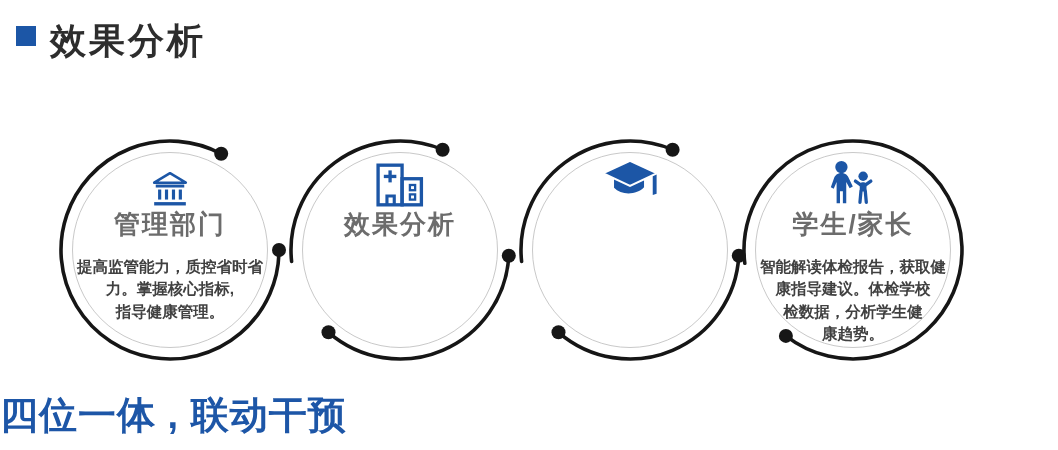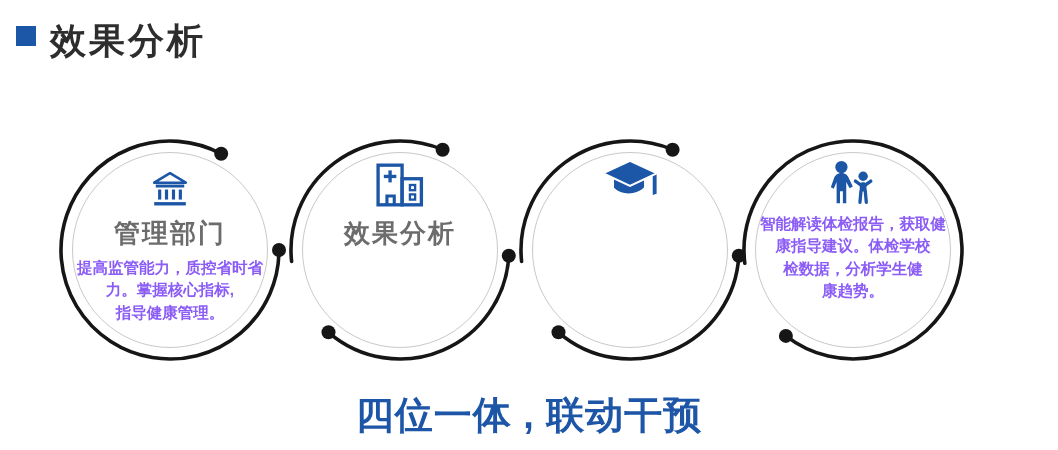--- a/index.html
+++ b/index.html
@@ -13,28 +13,28 @@
   .page-title{font-size:36px;font-weight:700;color:#2d2d2d;letter-spacing:3px;line-height:1.1;}
 
   
   .node{position:absolute;top:129px;width:240px;height:242px;}
   .ring{position:absolute;left:0;top:0;width:240px;height:242px;}
   .ring .gray{fill:#ffffff;stroke:#c9c9c9;stroke-width:1;}
   .ring .arc{fill:none;stroke:#161616;stroke-width:3.6;stroke-linecap:round;}
   .ring .dot{fill:#161616;}
   .content{position:absolute;left:16px;right:16px;top:31px;display:flex;flex-direction:column;align-items:center;text-align:center;}
   .icon-box{height:47px;display:flex;align-items:flex-end;justify-content:center;}
-  .node-title{margin-top:9px;font-size:26px;font-weight:600;color:#6c6c6c;letter-spacing:2px;white-space:nowrap;}
-  .node-desc{margin-top:6px;font-size:15.5px;font-weight:700;color:#8b5cf6;line-height:1.45;white-space:pre-line;}
+  .node-title{font-size:26px;font-weight:600;color:#6c6c6c;letter-spacing:2px;white-space:nowrap;}
+  .node-desc{margin-top:14px;font-size:15.5px;font-weight:700;color:#404040;line-height:1.45;white-space:pre-line;}
 
   
   .ic-stroke{fill:none;stroke:#1c56a6;}
   .ic-fill{fill:#1c56a6;}
 
-  .slogan{position:absolute;left:0;right:0;top:390px;text-align:center;
+  .slogan{position:absolute;left:0;right:0;top:390px;
           font-size:38px;font-weight:700;color:#1d56a7;letter-spacing:1px;}
 </style>
 </head>
 <body>
 
 <div class="header">
   <div class="bullet"></div>
   <div class="page-title">效果分析</div>
 </div>
 
@@ -119,20 +119,21 @@
     <div class="icon-box">
       <svg width="54" height="47" viewBox="0 0 56 48">
         <circle class="ic-fill" cx="16" cy="7" r="6.4"></circle>
         <path class="ic-fill" d="M16 13 C11.8 13 9.3 15.6 8.3 18.6 L5 27.8 L8 29.4 L11 22.5 V44.5 H14.5 V32 H17.5 V44.5 H21 V22.5 L24.5 29 L27.8 27 L23.7 18.6 C22.7 15.6 20.2 13 16 13 Z"></path>
         <circle class="ic-fill" cx="38.5" cy="16.5" r="4.9"></circle>
         <path class="ic-stroke" d="M30.5 21.5 L36 25.5 M46.5 21.5 L41 25.5" stroke-width="3.4" stroke-linecap="round"></path>
         <rect class="ic-fill" x="35" y="22.8" width="7" height="9.5" rx="3"></rect>
         <path class="ic-stroke" d="M36.3 31.5 L35.2 43.5 M40.7 31.5 L41.8 43.5" stroke-width="3.4" stroke-linecap="round"></path>
       </svg>
     </div>
+    <div class="node-title">学生/家长</div>
     <div class="node-desc">智能解读体检报告，获取健
 康指导建议。体检学校
 检数据，分析学生健
 康趋势。</div>
   </div>
 </div>
 
 <div class="slogan">四位一体 , 联动干预</div>
 
 </body></html>

